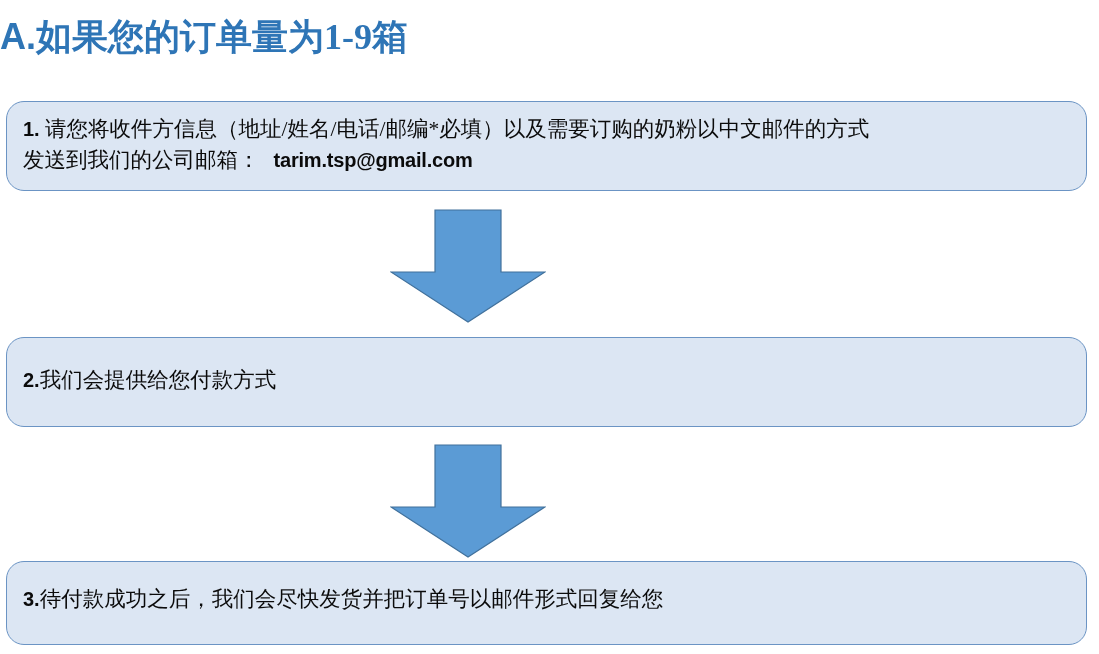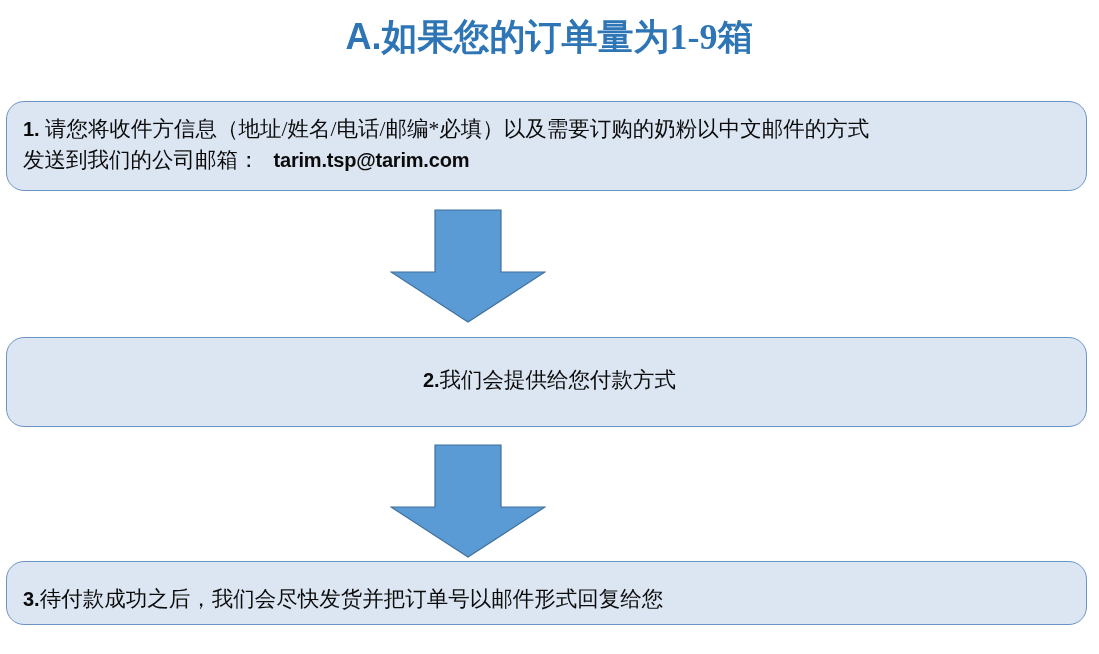--- a/index.html
+++ b/index.html
@@ -16,21 +16,21 @@
     font-family: "Liberation Serif", "DejaVu Serif", serif;
     -webkit-font-smoothing: antialiased;
   }
 
   
   .title {
     position: absolute;
     left: 0;
     top: 14px;
     width: 1099px;
-    text-align: center;
+    text-align: left;
     font-family: "Liberation Sans", "DejaVu Sans", sans-serif;
     font-weight: bold;
     font-size: 36px;
     line-height: 46px;
     color: #2E75B6;
     letter-spacing: 0px;
     white-space: nowrap;
   }
   .title .serif-part {
     font-family: "Liberation Serif", "DejaVu Serif", serif;
@@ -43,34 +43,34 @@
     left: 6px;
     width: 1081px;
     box-sizing: border-box;
     background: #DCE6F3;
     border: 1.4px solid #6B94C4;
     border-radius: 18px;
     padding: 0;
   }
   #step-box-1 { top: 101px;  height: 90px;  }
   #step-box-2 { top: 337px;  height: 90px;  }
-  #step-box-3 { top: 561px;  height: 64px;  }
+  #step-box-3 { top: 561px;  height: 84px;  }
 
   .step-text {
     position: absolute;
     left: 16px;
     right: 10px;
     font-family: "Liberation Serif", "DejaVu Serif", serif;
     font-size: 21.5px;
     line-height: 31px;
     color: #0b0b0b;
     white-space: pre-wrap;
   }
   #step-box-1 .step-text { top: 12px; }
-  #step-box-2 .step-text { top: 27px; text-align: center; }
+  #step-box-2 .step-text { top: 27px; }
   #step-box-3 .step-text { top: 22px; }
 
   .num {
     font-family: "Liberation Sans", "DejaVu Sans", sans-serif;
     font-weight: bold;
     font-size: 20px;
   }
   .bold-cn {
     font-weight: normal;
   }
@@ -91,21 +91,21 @@
   #arrow-1 { left: 390px; top: 209px; }
   #arrow-2 { left: 390px; top: 444px; }
   .arrow svg { display: block; width: 156px; height: 114px; }
 </style>
 </head>
 <body>
 
 <div class="title"><span>A.</span><span class="serif-part">如果您的订单量为1-9箱</span></div>
 
 <div class="step-box" id="step-box-1">
-  <div class="step-text"><span class="num">1.</span><span> 请您将收件方信息（地址/姓名/电话/邮编*</span><span class="bold-cn">必填</span><span>）以及需要订购的奶粉以中文邮件的方式</span><br><span>发送到我们的公司邮箱：</span><span class="gap"></span><span class="email">tarim.tsp@tarim.com</span></div>
+  <div class="step-text"><span class="num">1.</span><span> 请您将收件方信息（地址/姓名/电话/邮编*</span><span class="bold-cn">必填</span><span>）以及需要订购的奶粉以中文邮件的方式</span><br><span>发送到我们的公司邮箱：</span><span class="gap"></span><span class="email">tarim.tsp@gmail.com</span></div>
 </div>
 
 <div class="arrow" id="arrow-1">
   <svg viewBox="0 0 156 114" xmlns="http://www.w3.org/2000/svg" aria-hidden="true">
     <polygon points="45,1 111,1 111,63 155,63 78,113 1,63 45,63" fill="#5B9BD5" stroke="#41719C" stroke-width="1.2"></polygon>
   </svg>
 </div>
 
 <div class="step-box" id="step-box-2">
   <div class="step-text"><span class="num">2.</span><span>我们会提供给您付款方式</span></div>

